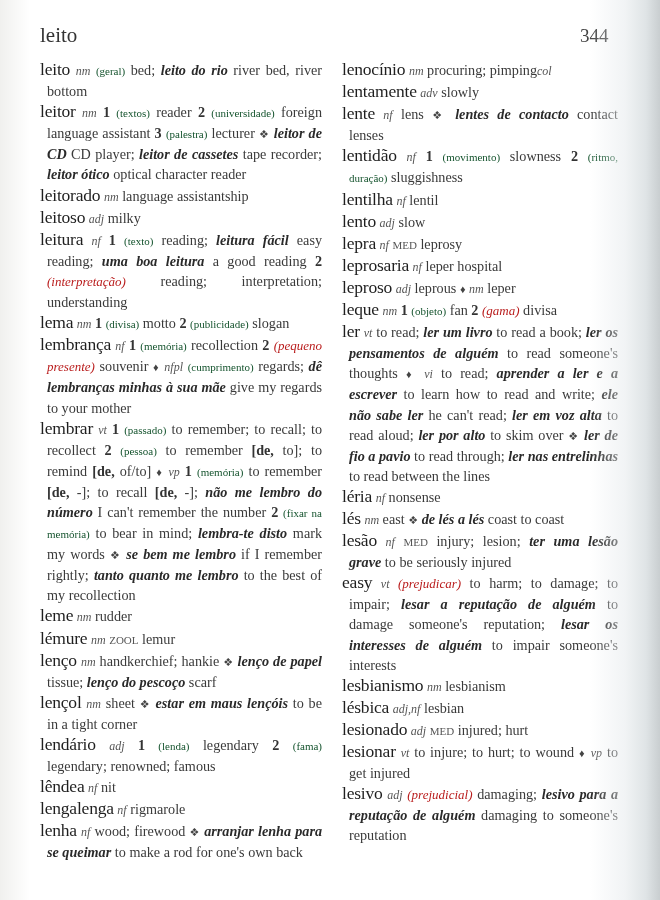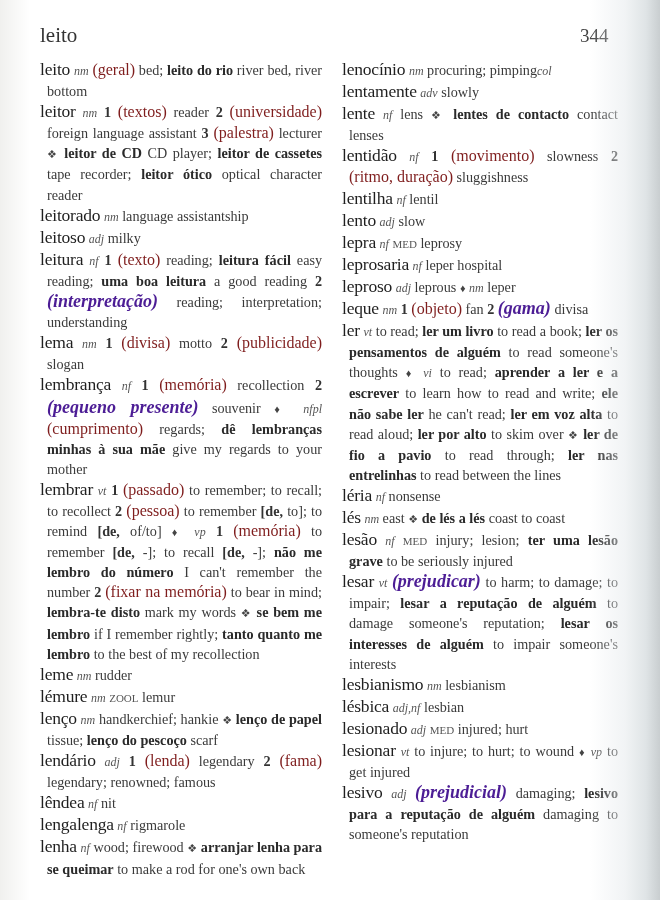--- a/index.html
+++ b/index.html
@@ -28,24 +28,24 @@
   .column {
     position: absolute; top: 59px; width: 280px;
     font-size: 14.2px; line-height: 20.1px; text-align: justify;
   }
   .col-left { left: 40px; width: 282px; }
   .col-right { left: 342px; width: 276px; }
   .entry { padding-left: 7px; text-indent: -7px; margin: 0; }
   .hw { font-weight: normal; font-size: 17.5px; color: #1f1f1f; letter-spacing: -0.2px; }
   .pos { font-style: italic; font-size: 12px; color: #555; margin-top: 16px; }
   .lbl { font-variant: small-caps; font-size: 16px; color: #555; }
-  .ctx { font-size: 16px; color: #7f1d1d; }
-  .ctxi { font-style: italic; font-size: 18px; color: #4c1d95; font-weight: bold; }
+  .ctx { font-size: 11px; color: #14532d; }
+  .ctxi { font-style: italic; font-size: 13px; color: #b91c1c; }
   .num { font-weight: bold; color: #333; }
-  .ex { font-weight: bold; color: #2a2a2a; margin-top: 32px; }
+  .ex { font-style: italic; font-weight: bold; color: #2a2a2a; margin-top: 32px; }
   .tr { color: #3a3a3a; }
   .sym { font-size: 11px; color: #444; }
   .gram { font-weight: bold; color: #333; }
 </style>
 </head>
 <body>
 
 <div class="page-shade-left"></div>
 
 <div class="running-head">leito</div>
@@ -56,41 +56,42 @@
     <p class="entry"><span class="hw">leitor</span> <span class="pos">nm</span> <span class="num">1</span> <span class="ctx">(textos)</span><span class="tr"> reader </span><span class="num">2</span> <span class="ctx">(universidade)</span><span class="tr"> foreign language assistant </span><span class="num">3</span> <span class="ctx">(palestra)</span><span class="tr"> lecturer </span><span class="sym">❖</span> <span class="ex">leitor de CD</span><span class="tr"> CD player; </span><span class="ex">leitor de cassetes</span><span class="tr"> tape recorder; </span><span class="ex">leitor ótico</span><span class="tr"> optical character reader</span></p>
     <p class="entry"><span class="hw">leitorado</span> <span class="pos">nm</span><span class="tr"> language assistantship</span></p>
     <p class="entry"><span class="hw">leitoso</span> <span class="pos">adj</span><span class="tr"> milky</span></p>
     <p class="entry"><span class="hw">leitura</span> <span class="pos">nf</span> <span class="num">1</span> <span class="ctx">(texto)</span><span class="tr"> reading; </span><span class="ex">leitura fácil</span><span class="tr"> easy reading; </span><span class="ex">uma boa leitura</span><span class="tr"> a good reading </span><span class="num">2</span> <span class="ctxi">(interpretação)</span><span class="tr"> reading; interpretation; understanding</span></p>
     <p class="entry"><span class="hw">lema</span> <span class="pos">nm</span> <span class="num">1</span> <span class="ctx">(divisa)</span><span class="tr"> motto </span><span class="num">2</span> <span class="ctx">(publicidade)</span><span class="tr"> slogan</span></p>
     <p class="entry"><span class="hw">lembrança</span> <span class="pos">nf</span> <span class="num">1</span> <span class="ctx">(memória)</span><span class="tr"> recollection </span><span class="num">2</span> <span class="ctxi">(pequeno presente)</span><span class="tr"> souvenir </span><span class="sym">♦</span> <span class="pos">nfpl</span> <span class="ctx">(cumprimento)</span><span class="tr"> regards; </span><span class="ex">dê lembranças minhas à sua mãe</span><span class="tr"> give my regards to your mother</span></p>
     <p class="entry"><span class="hw">lembrar</span> <span class="pos">vt</span> <span class="num">1</span> <span class="ctx">(passado)</span><span class="tr"> to remember; to recall; to recollect </span><span class="num">2</span> <span class="ctx">(pessoa)</span><span class="tr"> to remember </span><span class="gram">[de,</span><span class="tr"> to]; to remind </span><span class="gram">[de,</span><span class="tr"> of/to] </span><span class="sym">♦</span> <span class="pos">vp</span> <span class="num">1</span> <span class="ctx">(memória)</span><span class="tr"> to remember </span><span class="gram">[de,</span><span class="tr"> -]; to recall </span><span class="gram">[de,</span><span class="tr"> -]; </span><span class="ex">não me lembro do número</span><span class="tr"> I can't remember the number </span><span class="num">2</span> <span class="ctx">(fixar na memória)</span><span class="tr"> to bear in mind; </span><span class="ex">lembra-te disto</span><span class="tr"> mark my words </span><span class="sym">❖</span> <span class="ex">se bem me lembro</span><span class="tr"> if I remember rightly; </span><span class="ex">tanto quanto me lembro</span><span class="tr"> to the best of my recollection</span></p>
     <p class="entry"><span class="hw">leme</span> <span class="pos">nm</span><span class="tr"> rudder</span></p>
     <p class="entry"><span class="hw">lémure</span> <span class="pos">nm</span> <span class="lbl">zool</span><span class="tr"> lemur</span></p>
     <p class="entry"><span class="hw">lenço</span> <span class="pos">nm</span><span class="tr"> handkerchief; hankie </span><span class="sym">❖</span> <span class="ex">lenço de papel</span><span class="tr"> tissue; </span><span class="ex">lenço do pescoço</span><span class="tr"> scarf</span></p>
+    <p class="entry"><span class="hw">lençol</span> <span class="pos">nm</span><span class="tr"> sheet </span><span class="sym">❖</span> <span class="ex">estar em maus lençóis</span><span class="tr"> to be in a tight corner</span></p>
     <p class="entry"><span class="hw">lendário</span> <span class="pos">adj</span> <span class="num">1</span> <span class="ctx">(lenda)</span><span class="tr"> legendary </span><span class="num">2</span> <span class="ctx">(fama)</span><span class="tr"> legendary; renowned; famous</span></p>
     <p class="entry"><span class="hw">lêndea</span> <span class="pos">nf</span><span class="tr"> nit</span></p>
     <p class="entry"><span class="hw">lengalenga</span> <span class="pos">nf</span><span class="tr"> rigmarole</span></p>
     <p class="entry"><span class="hw">lenha</span> <span class="pos">nf</span><span class="tr"> wood; firewood </span><span class="sym">❖</span> <span class="ex">arranjar lenha para se queimar</span><span class="tr"> to make a rod for one's own back</span></p>
   </div>
 <div class="column col-right">
     <p class="entry"><span class="hw">lenocínio</span> <span class="pos">nm</span><span class="tr"> procuring; pimping</span><span class="pos">col</span></p>
     <p class="entry"><span class="hw">lentamente</span> <span class="pos">adv</span><span class="tr"> slowly</span></p>
     <p class="entry"><span class="hw">lente</span> <span class="pos">nf</span><span class="tr"> lens </span><span class="sym">❖</span> <span class="ex">lentes de contacto</span><span class="tr"> contact lenses</span></p>
     <p class="entry"><span class="hw">lentidão</span> <span class="pos">nf</span> <span class="num">1</span> <span class="ctx">(movimento)</span><span class="tr"> slowness </span><span class="num">2</span> <span class="ctx">(ritmo, duração)</span><span class="tr"> sluggishness</span></p>
     <p class="entry"><span class="hw">lentilha</span> <span class="pos">nf</span><span class="tr"> lentil</span></p>
     <p class="entry"><span class="hw">lento</span> <span class="pos">adj</span><span class="tr"> slow</span></p>
     <p class="entry"><span class="hw">lepra</span> <span class="pos">nf</span> <span class="lbl">med</span><span class="tr"> leprosy</span></p>
     <p class="entry"><span class="hw">leprosaria</span> <span class="pos">nf</span><span class="tr"> leper hospital</span></p>
     <p class="entry"><span class="hw">leproso</span> <span class="pos">adj</span><span class="tr"> leprous </span><span class="sym">♦</span> <span class="pos">nm</span><span class="tr"> leper</span></p>
     <p class="entry"><span class="hw">leque</span> <span class="pos">nm</span> <span class="num">1</span> <span class="ctx">(objeto)</span><span class="tr"> fan </span><span class="num">2</span> <span class="ctxi">(gama)</span><span class="tr"> divisa</span></p>
     <p class="entry"><span class="hw">ler</span> <span class="pos">vt</span><span class="tr"> to read; </span><span class="ex">ler um livro</span><span class="tr"> to read a book; </span><span class="ex">ler os pensamentos de alguém</span><span class="tr"> to read someone's thoughts </span><span class="sym">♦</span> <span class="pos">vi</span><span class="tr"> to read; </span><span class="ex">aprender a ler e a escrever</span><span class="tr"> to learn how to read and write; </span><span class="ex">ele não sabe ler</span><span class="tr"> he can't read; </span><span class="ex">ler em voz alta</span><span class="tr"> to read aloud; </span><span class="ex">ler por alto</span><span class="tr"> to skim over </span><span class="sym">❖</span> <span class="ex">ler de fio a pavio</span><span class="tr"> to read through; </span><span class="ex">ler nas entrelinhas</span><span class="tr"> to read between the lines</span></p>
     <p class="entry"><span class="hw">léria</span> <span class="pos">nf</span><span class="tr"> nonsense</span></p>
     <p class="entry"><span class="hw">lés</span> <span class="pos">nm</span><span class="tr"> east </span><span class="sym">❖</span> <span class="ex">de lés a lés</span><span class="tr"> coast to coast</span></p>
     <p class="entry"><span class="hw">lesão</span> <span class="pos">nf</span> <span class="lbl">med</span><span class="tr"> injury; lesion; </span><span class="ex">ter uma lesão grave</span><span class="tr"> to be seriously injured</span></p>
-    <p class="entry"><span class="hw">lesar</span> <span class="pos">vt</span> <span class="ctxi">(prejudicar)</span><span class="tr"> to harm; to damage; to impair; </span><span class="ex">lesar a reputação de alguém</span><span class="tr"> to damage someone's reputation; </span><span class="ex">lesar os interesses de alguém</span><span class="tr"> to impair someone's interests</span></p>
+    <p class="entry"><span class="hw">easy</span> <span class="pos">vt</span> <span class="ctxi">(prejudicar)</span><span class="tr"> to harm; to damage; to impair; </span><span class="ex">lesar a reputação de alguém</span><span class="tr"> to damage someone's reputation; </span><span class="ex">lesar os interesses de alguém</span><span class="tr"> to impair someone's interests</span></p>
     <p class="entry"><span class="hw">lesbianismo</span> <span class="pos">nm</span><span class="tr"> lesbianism</span></p>
     <p class="entry"><span class="hw">lésbica</span> <span class="pos">adj,nf</span><span class="tr"> lesbian</span></p>
     <p class="entry"><span class="hw">lesionado</span> <span class="pos">adj</span> <span class="lbl">med</span><span class="tr"> injured; hurt</span></p>
     <p class="entry"><span class="hw">lesionar</span> <span class="pos">vt</span><span class="tr"> to injure; to hurt; to wound </span><span class="sym">♦</span> <span class="pos">vp</span><span class="tr"> to get injured</span></p>
     <p class="entry"><span class="hw">lesivo</span> <span class="pos">adj</span> <span class="ctxi">(prejudicial)</span><span class="tr"> damaging; </span><span class="ex">lesivo para a reputação de alguém</span><span class="tr"> damaging to someone's reputation</span></p>
   </div>
 
 <div class="page-shade"></div>
 
 </body></html>

